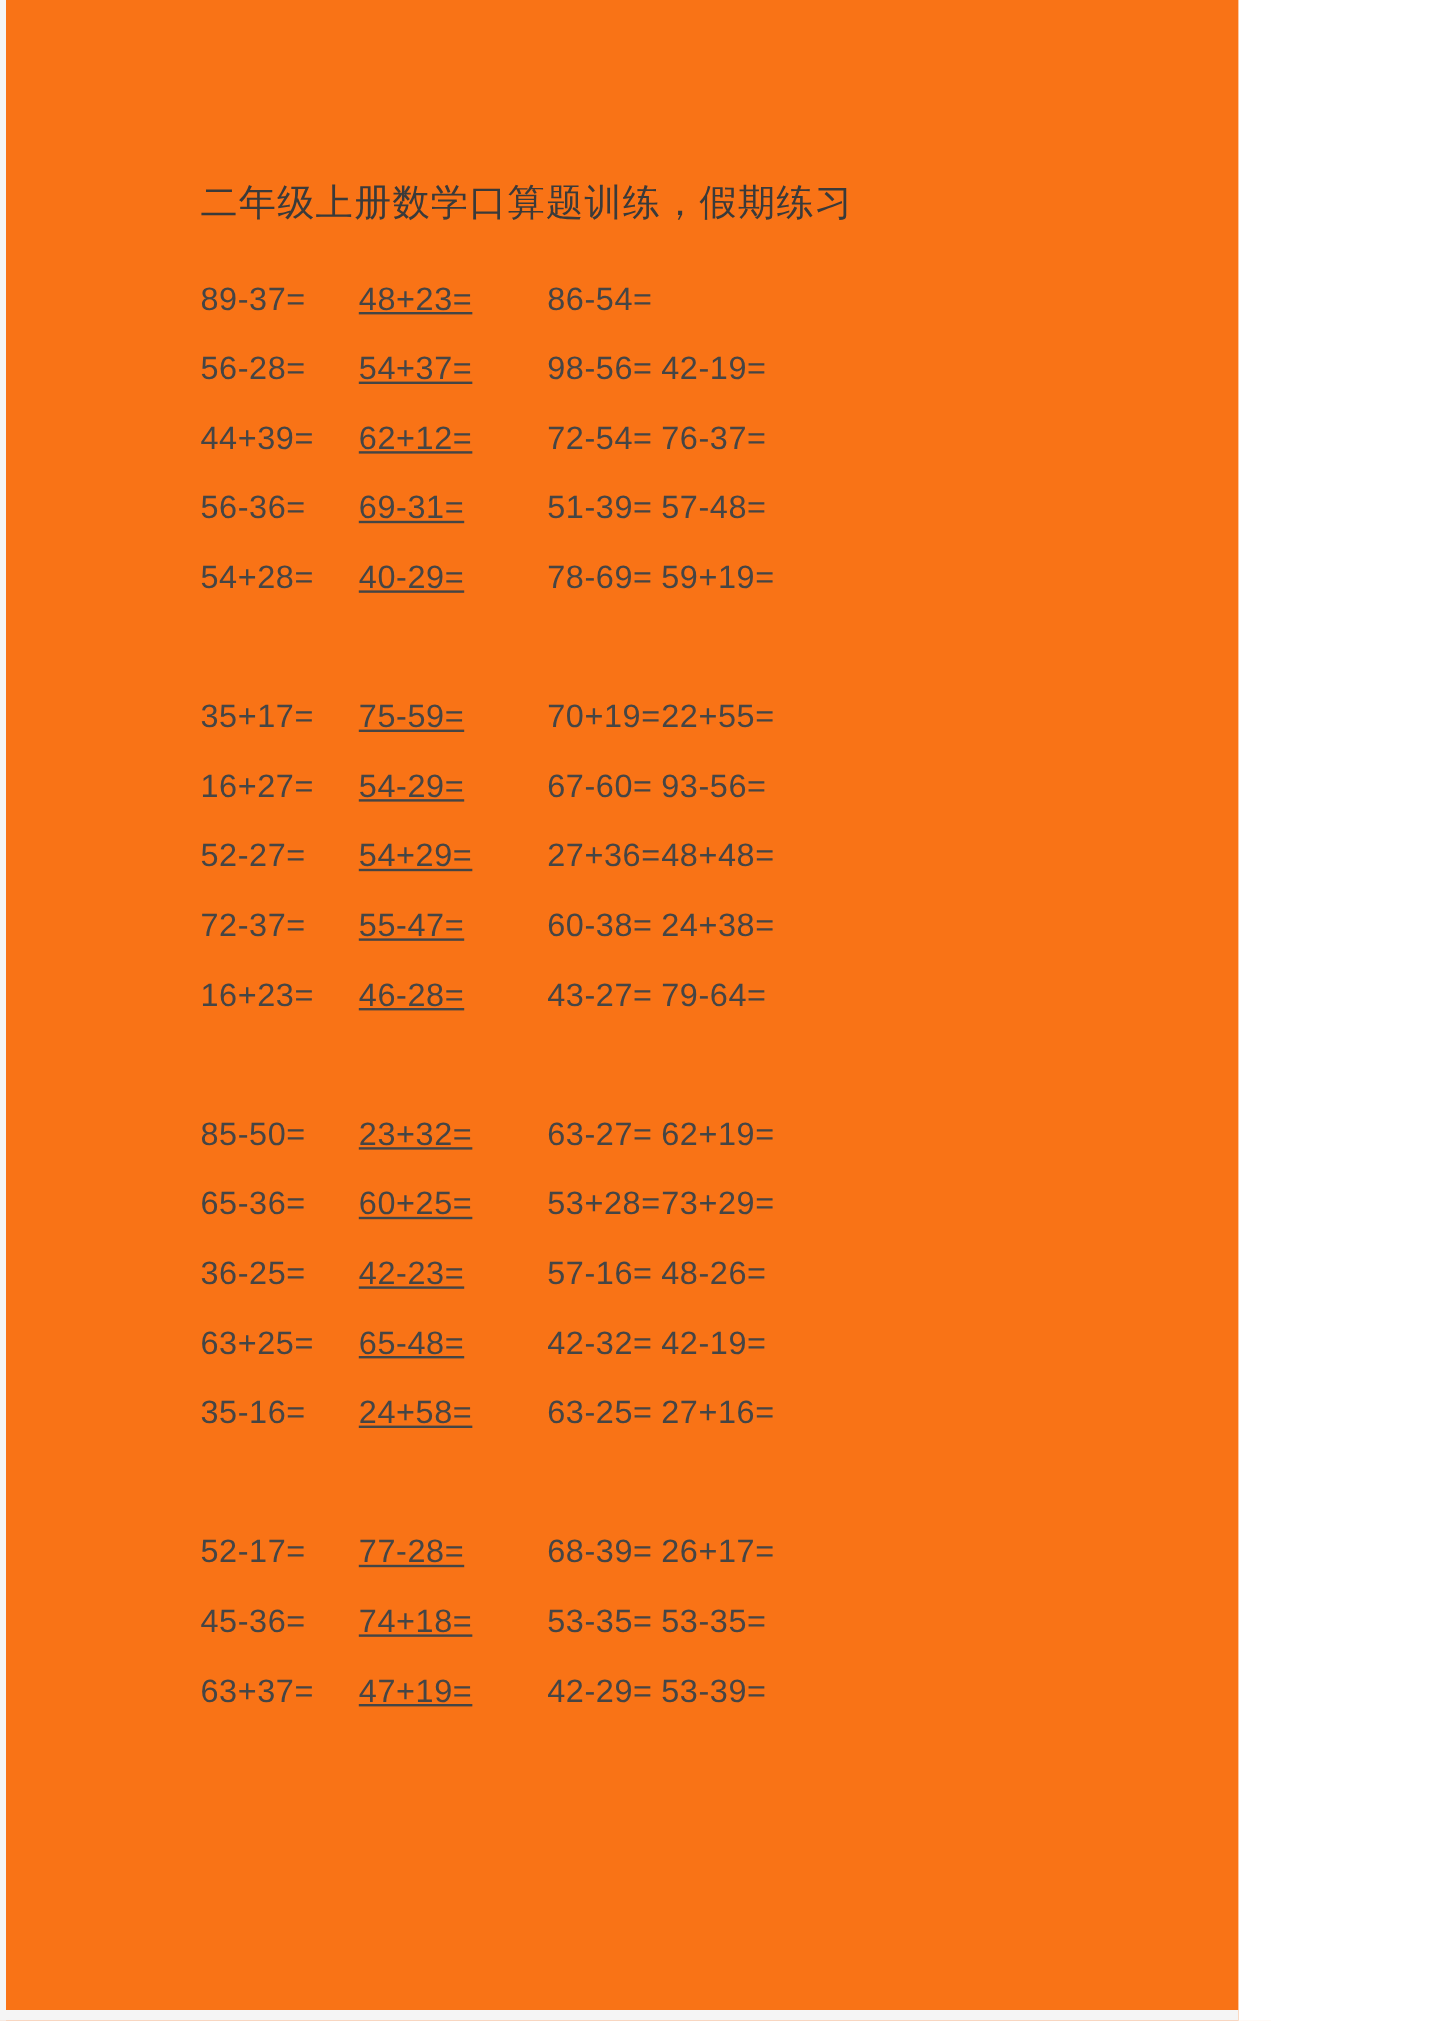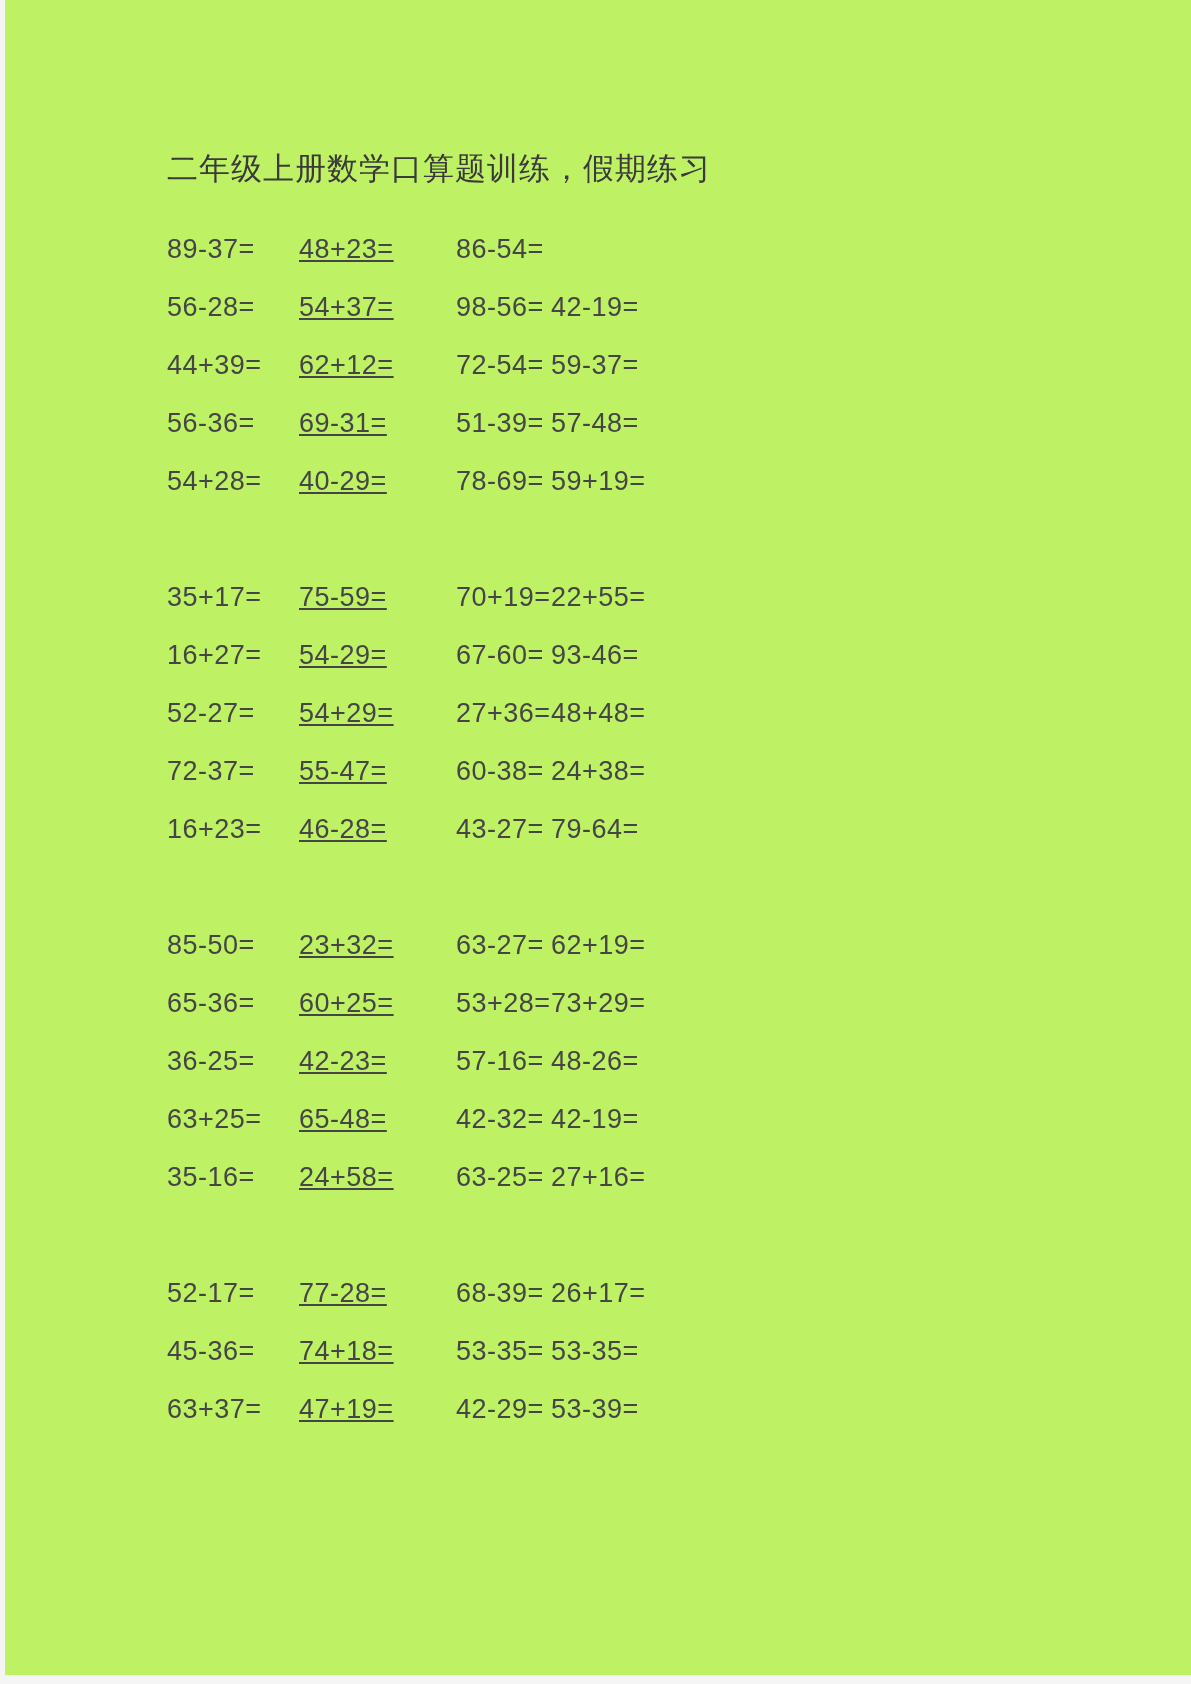--- a/index.html
+++ b/index.html
@@ -2,23 +2,23 @@
 <html><head>
 <meta charset="utf-8">
 <style>
   * { margin: 0; padding: 0; box-sizing: border-box; }
   html, body {
     background: #ffffff;
     font-family: "Liberation Sans", "DejaVu Sans", sans-serif;
   }
   .page {
     position: relative;
-    width: 1191px;
+    width: 1032px;
     height: 1684px;
-    background: #bef264;
+    background: #f97316;
     overflow: hidden;
     border-left: 5px solid #f5f5f5;
     border-bottom: 9px solid #f5f5f5;
   }
   .content {
     padding: 148px 40px 0 162px;
   }
   .title {
     font-size: 31px;
     font-weight: 500;
@@ -62,21 +62,21 @@
       <div class="row">
         <span class="cell">56-28=</span>
         <span class="cell">54+37=</span>
         <span class="cell">98-56=</span>
         <span class="cell">42-19=</span>
       </div>
       <div class="row">
         <span class="cell">44+39=</span>
         <span class="cell">62+12=</span>
         <span class="cell">72-54=</span>
-        <span class="cell">59-37=</span>
+        <span class="cell">76-37=</span>
       </div>
       <div class="row">
         <span class="cell">56-36=</span>
         <span class="cell">69-31=</span>
         <span class="cell">51-39=</span>
         <span class="cell">57-48=</span>
       </div>
       <div class="row">
         <span class="cell">54+28=</span>
         <span class="cell">40-29=</span>
@@ -89,21 +89,21 @@
       <div class="row">
         <span class="cell">35+17=</span>
         <span class="cell">75-59=</span>
         <span class="cell">70+19=</span>
         <span class="cell">22+55=</span>
       </div>
       <div class="row">
         <span class="cell">16+27=</span>
         <span class="cell">54-29=</span>
         <span class="cell">67-60=</span>
-        <span class="cell">93-46=</span>
+        <span class="cell">93-56=</span>
       </div>
       <div class="row">
         <span class="cell">52-27=</span>
         <span class="cell">54+29=</span>
         <span class="cell">27+36=</span>
         <span class="cell">48+48=</span>
       </div>
       <div class="row">
         <span class="cell">72-37=</span>
         <span class="cell">55-47=</span>

